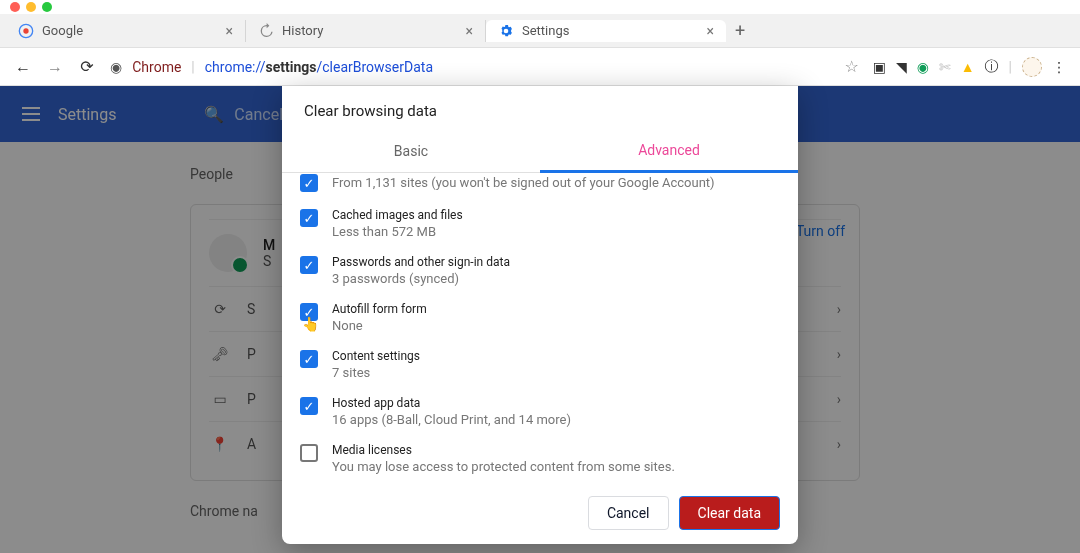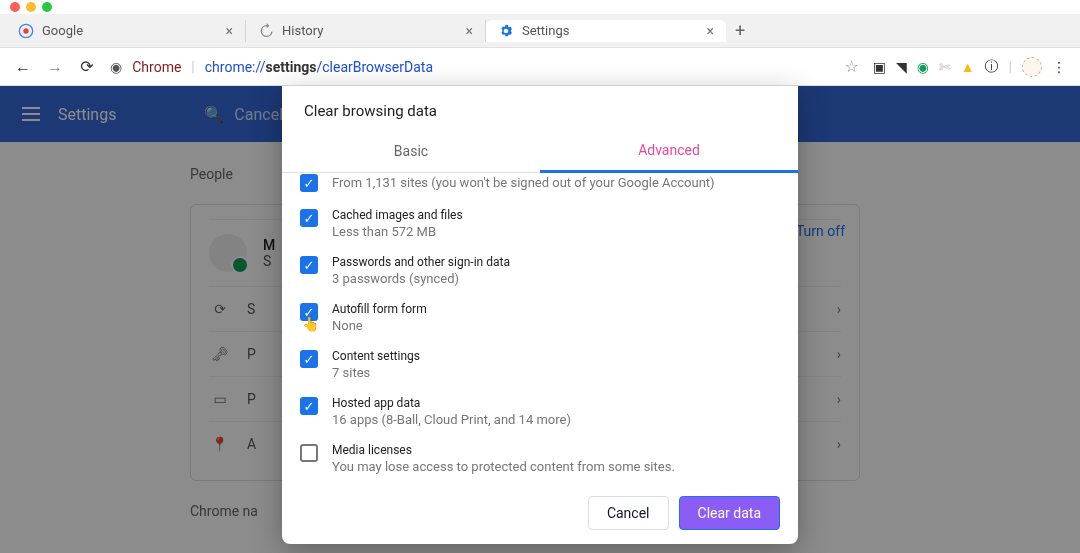--- a/index.html
+++ b/index.html
@@ -65,21 +65,21 @@
     .opt{ display:flex; gap:12px; padding:8px 8px;}
     .cbwrap{ width:20px; padding-top:1px; position:relative;}
     .cb{ width:18px;height:18px; border-radius:3px; display:flex; align-items:center; justify-content:center; font-size:13px;}
     .cb.checked{ background:#1a73e8; color:#fff;}
     .cb.unchecked{ border:2px solid #777; background:#fff;}
     .opt-title{ font-size:12px; color:#222;}
     .opt-sub{ font-size:13px; color:#777; margin-top:2px;}
     .cursor{ position:absolute; left:2px; top:14px; font-size:14px;}
     .dialog-actions{ display:flex; justify-content:flex-end; gap:10px; padding:10px 18px 14px;}
     .btn{ padding:8px 18px; border-radius:4px; font-size:14px; cursor:pointer; border:1px solid #dadce0; background:#fff; color:#0f172a;}
-    .btn.primary{ background:#8b5cf6; color:#fff; border-color:#1a73e8;}
+    .btn.primary{ background:#b91c1c; color:#fff; border-color:#1a73e8;}
 
     .svg-gear{ width:16px;height:16px; fill:#1a73e8;}
     .svg-history{ width:16px;height:16px; fill:#888;}
   </style>
 </head>
 <body>
 
 <div class="mac-chrome">
   <div class="mac-dot red"></div>
   <div class="mac-dot yellow"></div>

